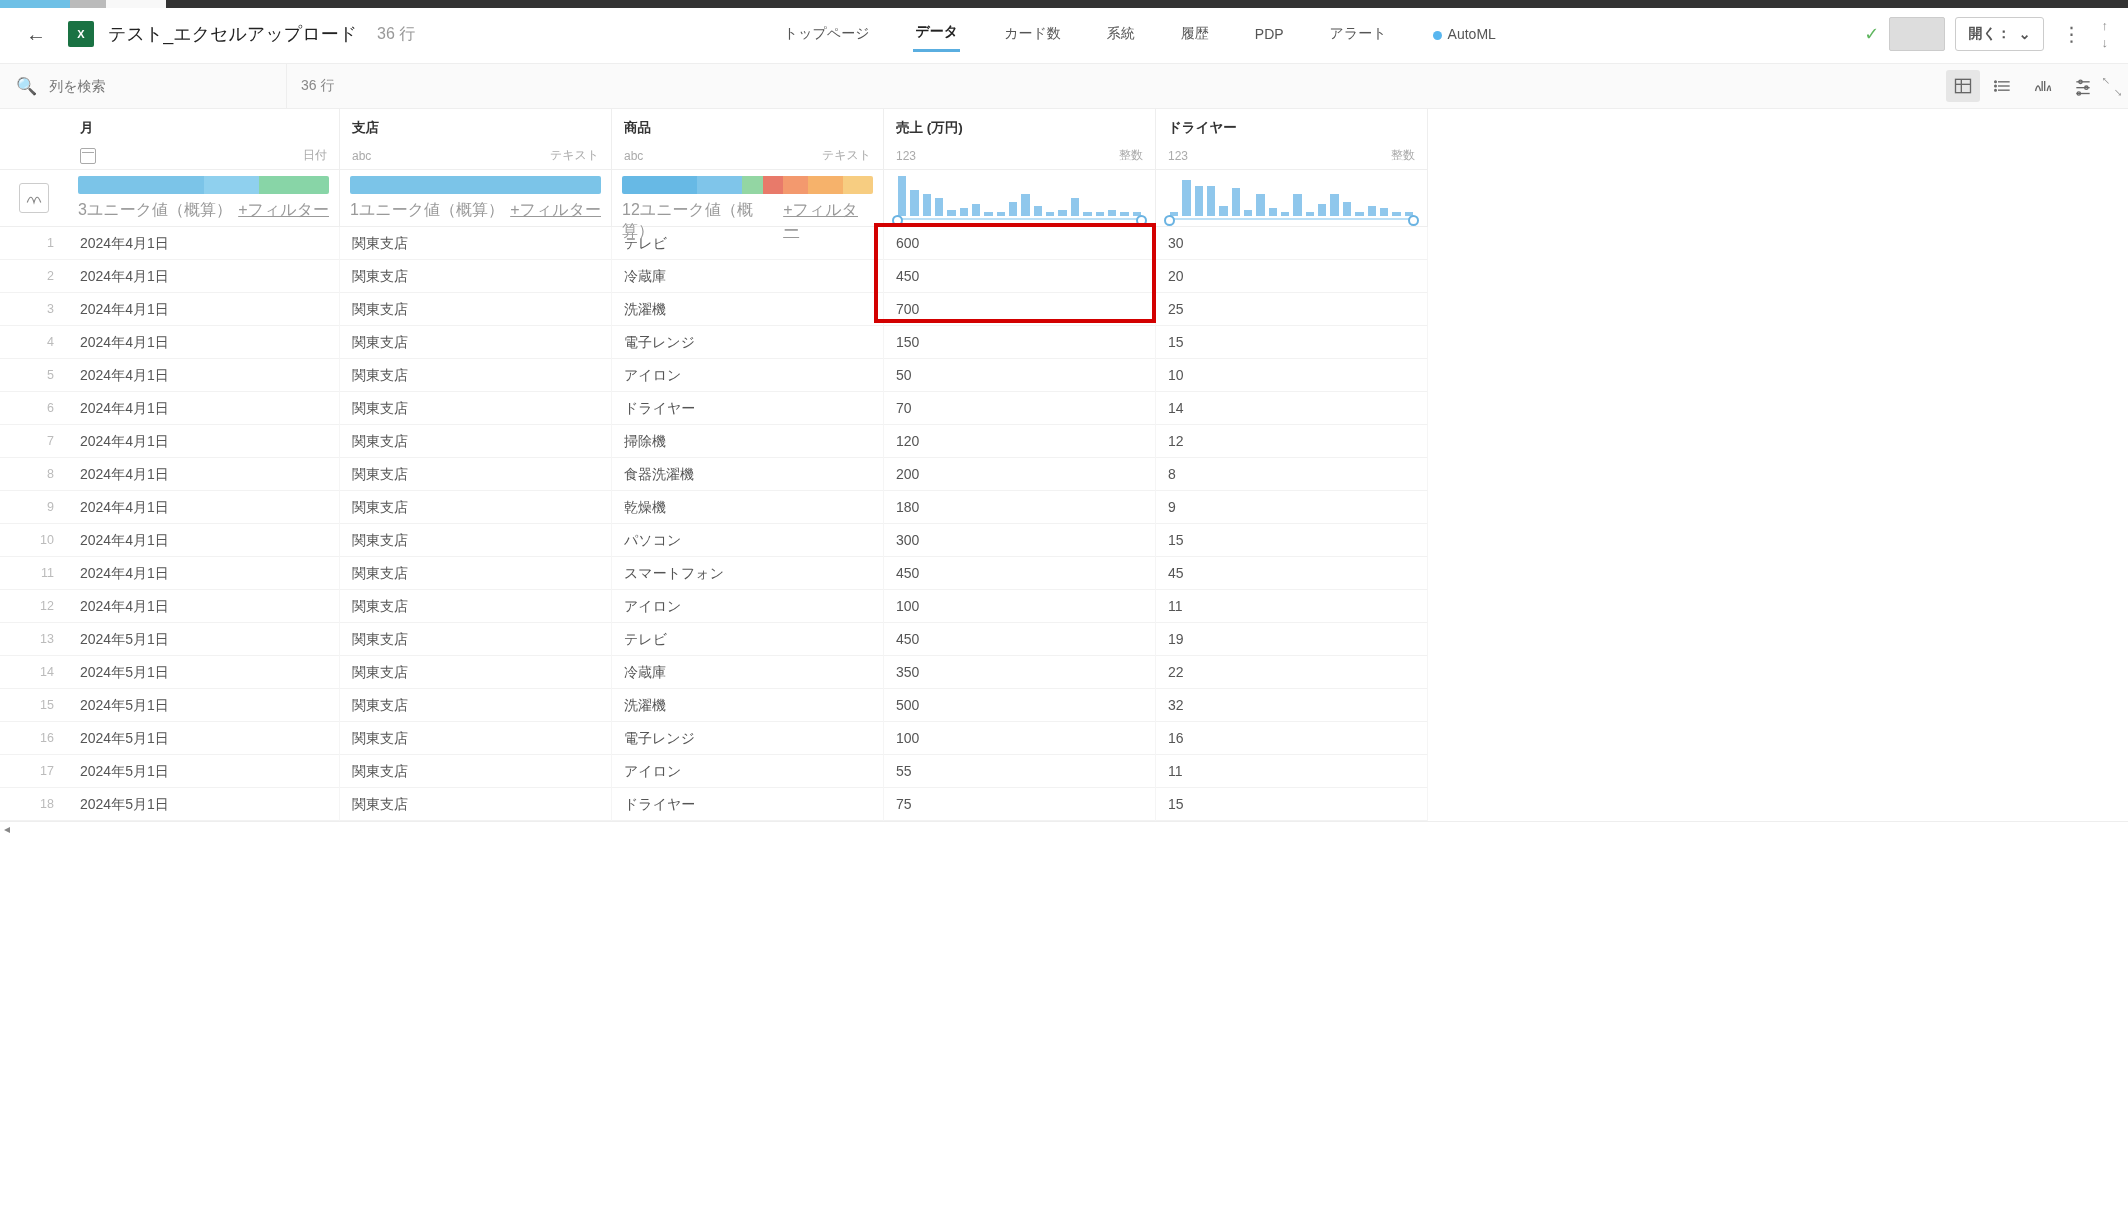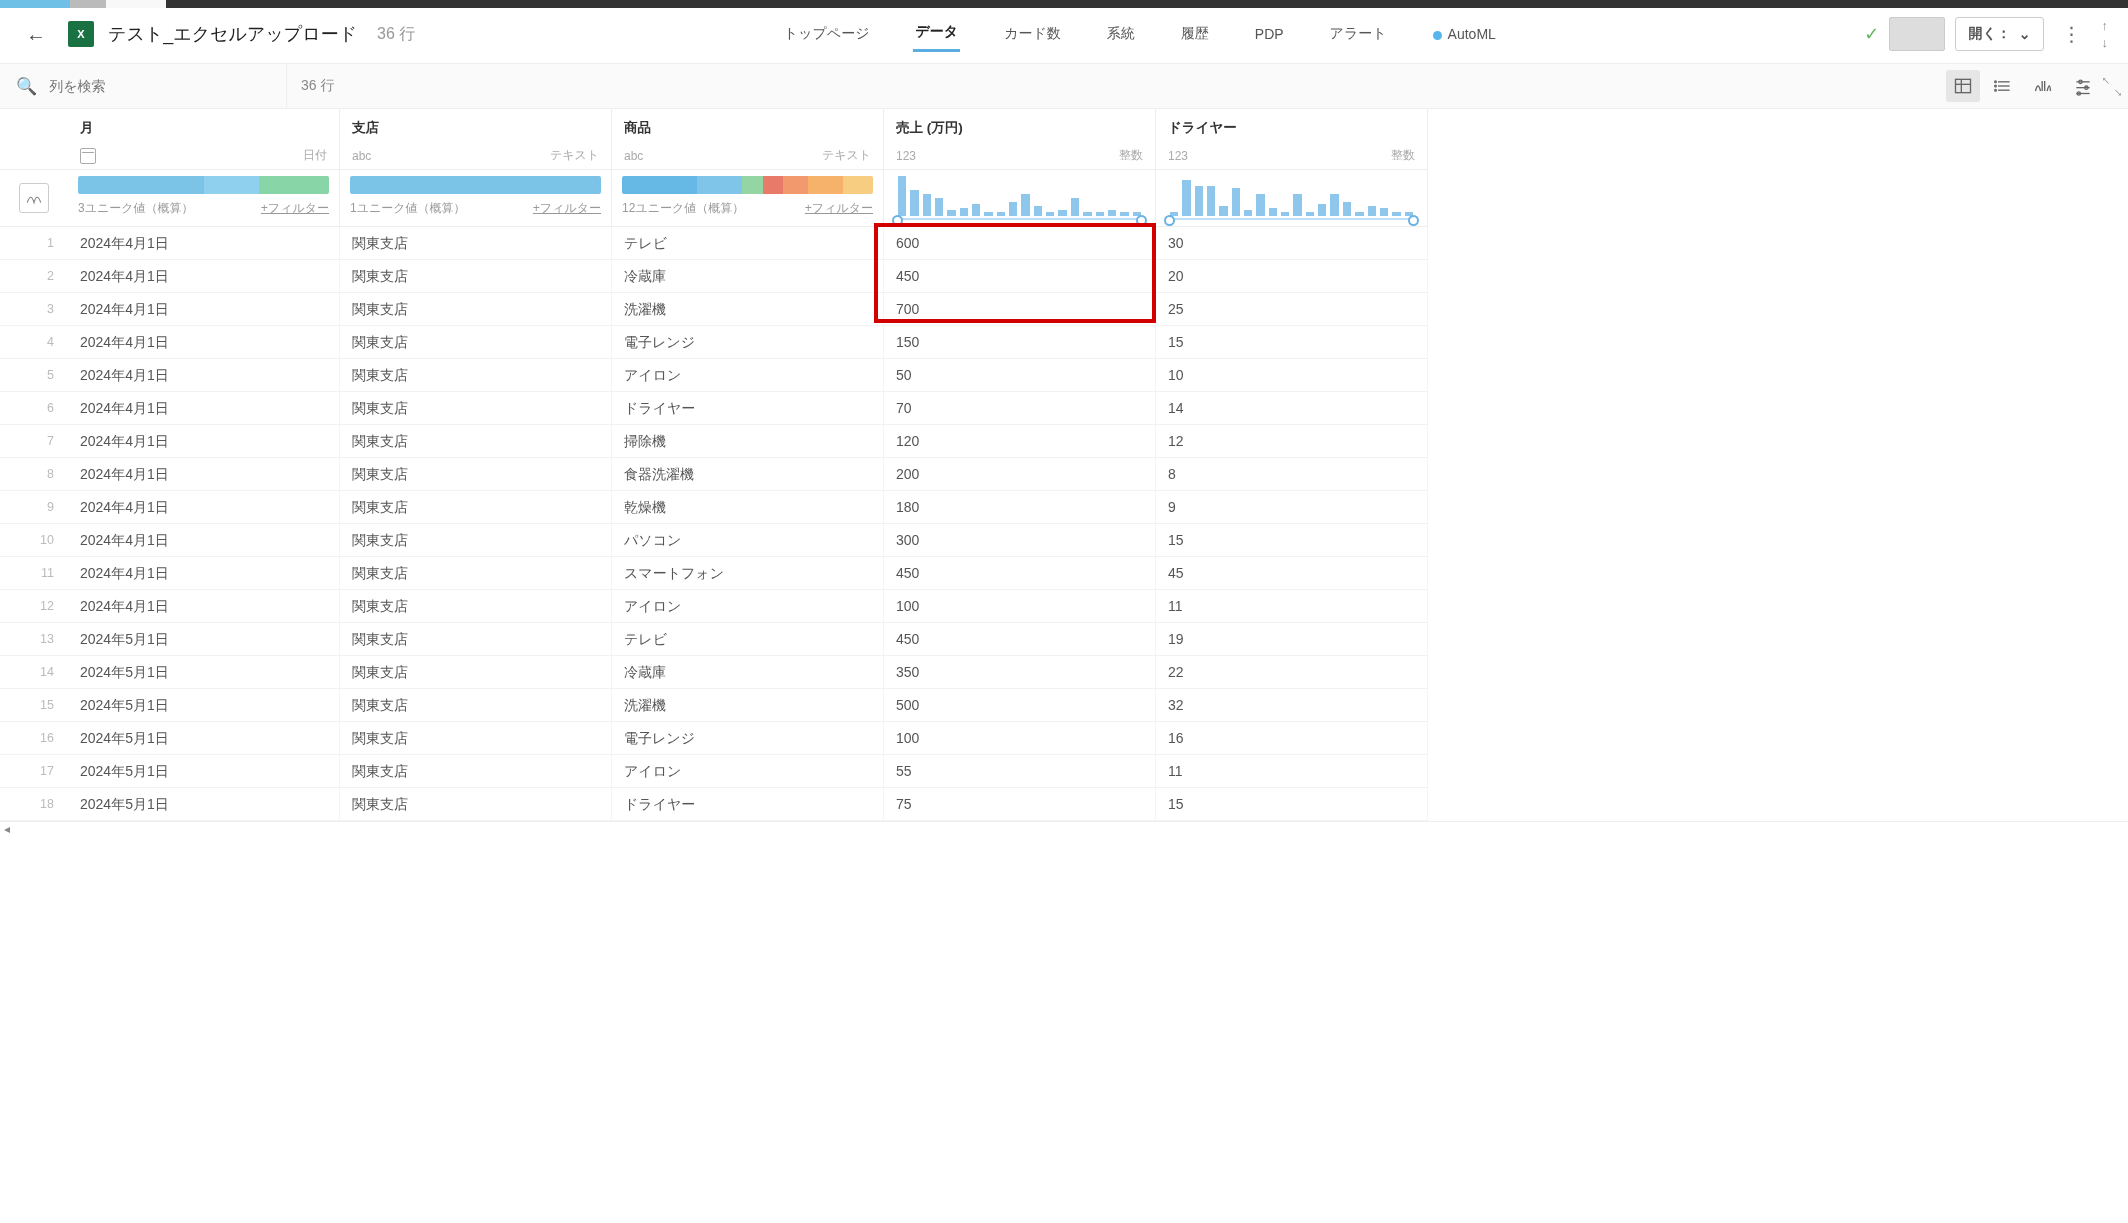--- a/index.html
+++ b/index.html
@@ -52,21 +52,21 @@
   .colhead .name { font-weight:600; font-size:13.5px; color:#333;}
   .colhead .type-row { display:flex; justify-content:space-between; margin-top:10px; color:#aaa; font-size:12px; }
   .colhead .type-row .tl { display:flex; align-items:center; gap:6px;}
   .type-icon { font-size:12px; color:#aaa;}
   .date-icon { display:inline-block; width:14px; height:14px; border:1.4px solid #aaa; border-radius:2px; position:relative;}
   .date-icon::before { content:""; position:absolute; top:3px; left:1px; right:1px; height:1px; background:#aaa;}
 
   .histcell { border-right:1px solid #eee; border-bottom:1px solid #eee; padding:6px 10px 4px 10px; height:46px; position:relative;}
   .bar-strip { height:18px; display:flex; border-radius:2px; overflow:hidden;}
   .bar-strip > div { height:100%;}
-  .hist-foot { display:flex; justify-content:space-between; font-size:12px; color:#999; margin-top:6px;}
+  .hist-foot { display:flex; justify-content:space-between; font-size:16px; color:#999; margin-top:6px;}
   .hist-foot .filter-link { text-decoration:underline; color:#999; cursor:pointer;}
   .mini-bars { display:flex; align-items:flex-end; height:40px; gap:4px; padding:0 4px;}
   .mini-bars .b { width:9px; background:#8fc7ec; }
   .mini-range { position:absolute; bottom:6px; left:10px; right:10px; height:2px; background:#bcdff5;}
   .mini-range::before, .mini-range::after { content:""; position:absolute; top:-3px; width:7px; height:7px; border:2px solid #6ab3e2; background:#fff; border-radius:50%;}
   .mini-range::before { left:-2px;} .mini-range::after { right:-2px;}
   .rownum { height:32px; line-height:32px; padding-right:14px; border-bottom:1px solid #f2f2f2; color:#bbb; font-size:12.5px;}
   .cell   { height:32px; line-height:32px; padding:0 12px; border-right:1px solid #f5f5f5; border-bottom:1px solid #f2f2f2; color:#555; font-size:14px; white-space:nowrap;}
   .cell.num { text-align:left; }
 

